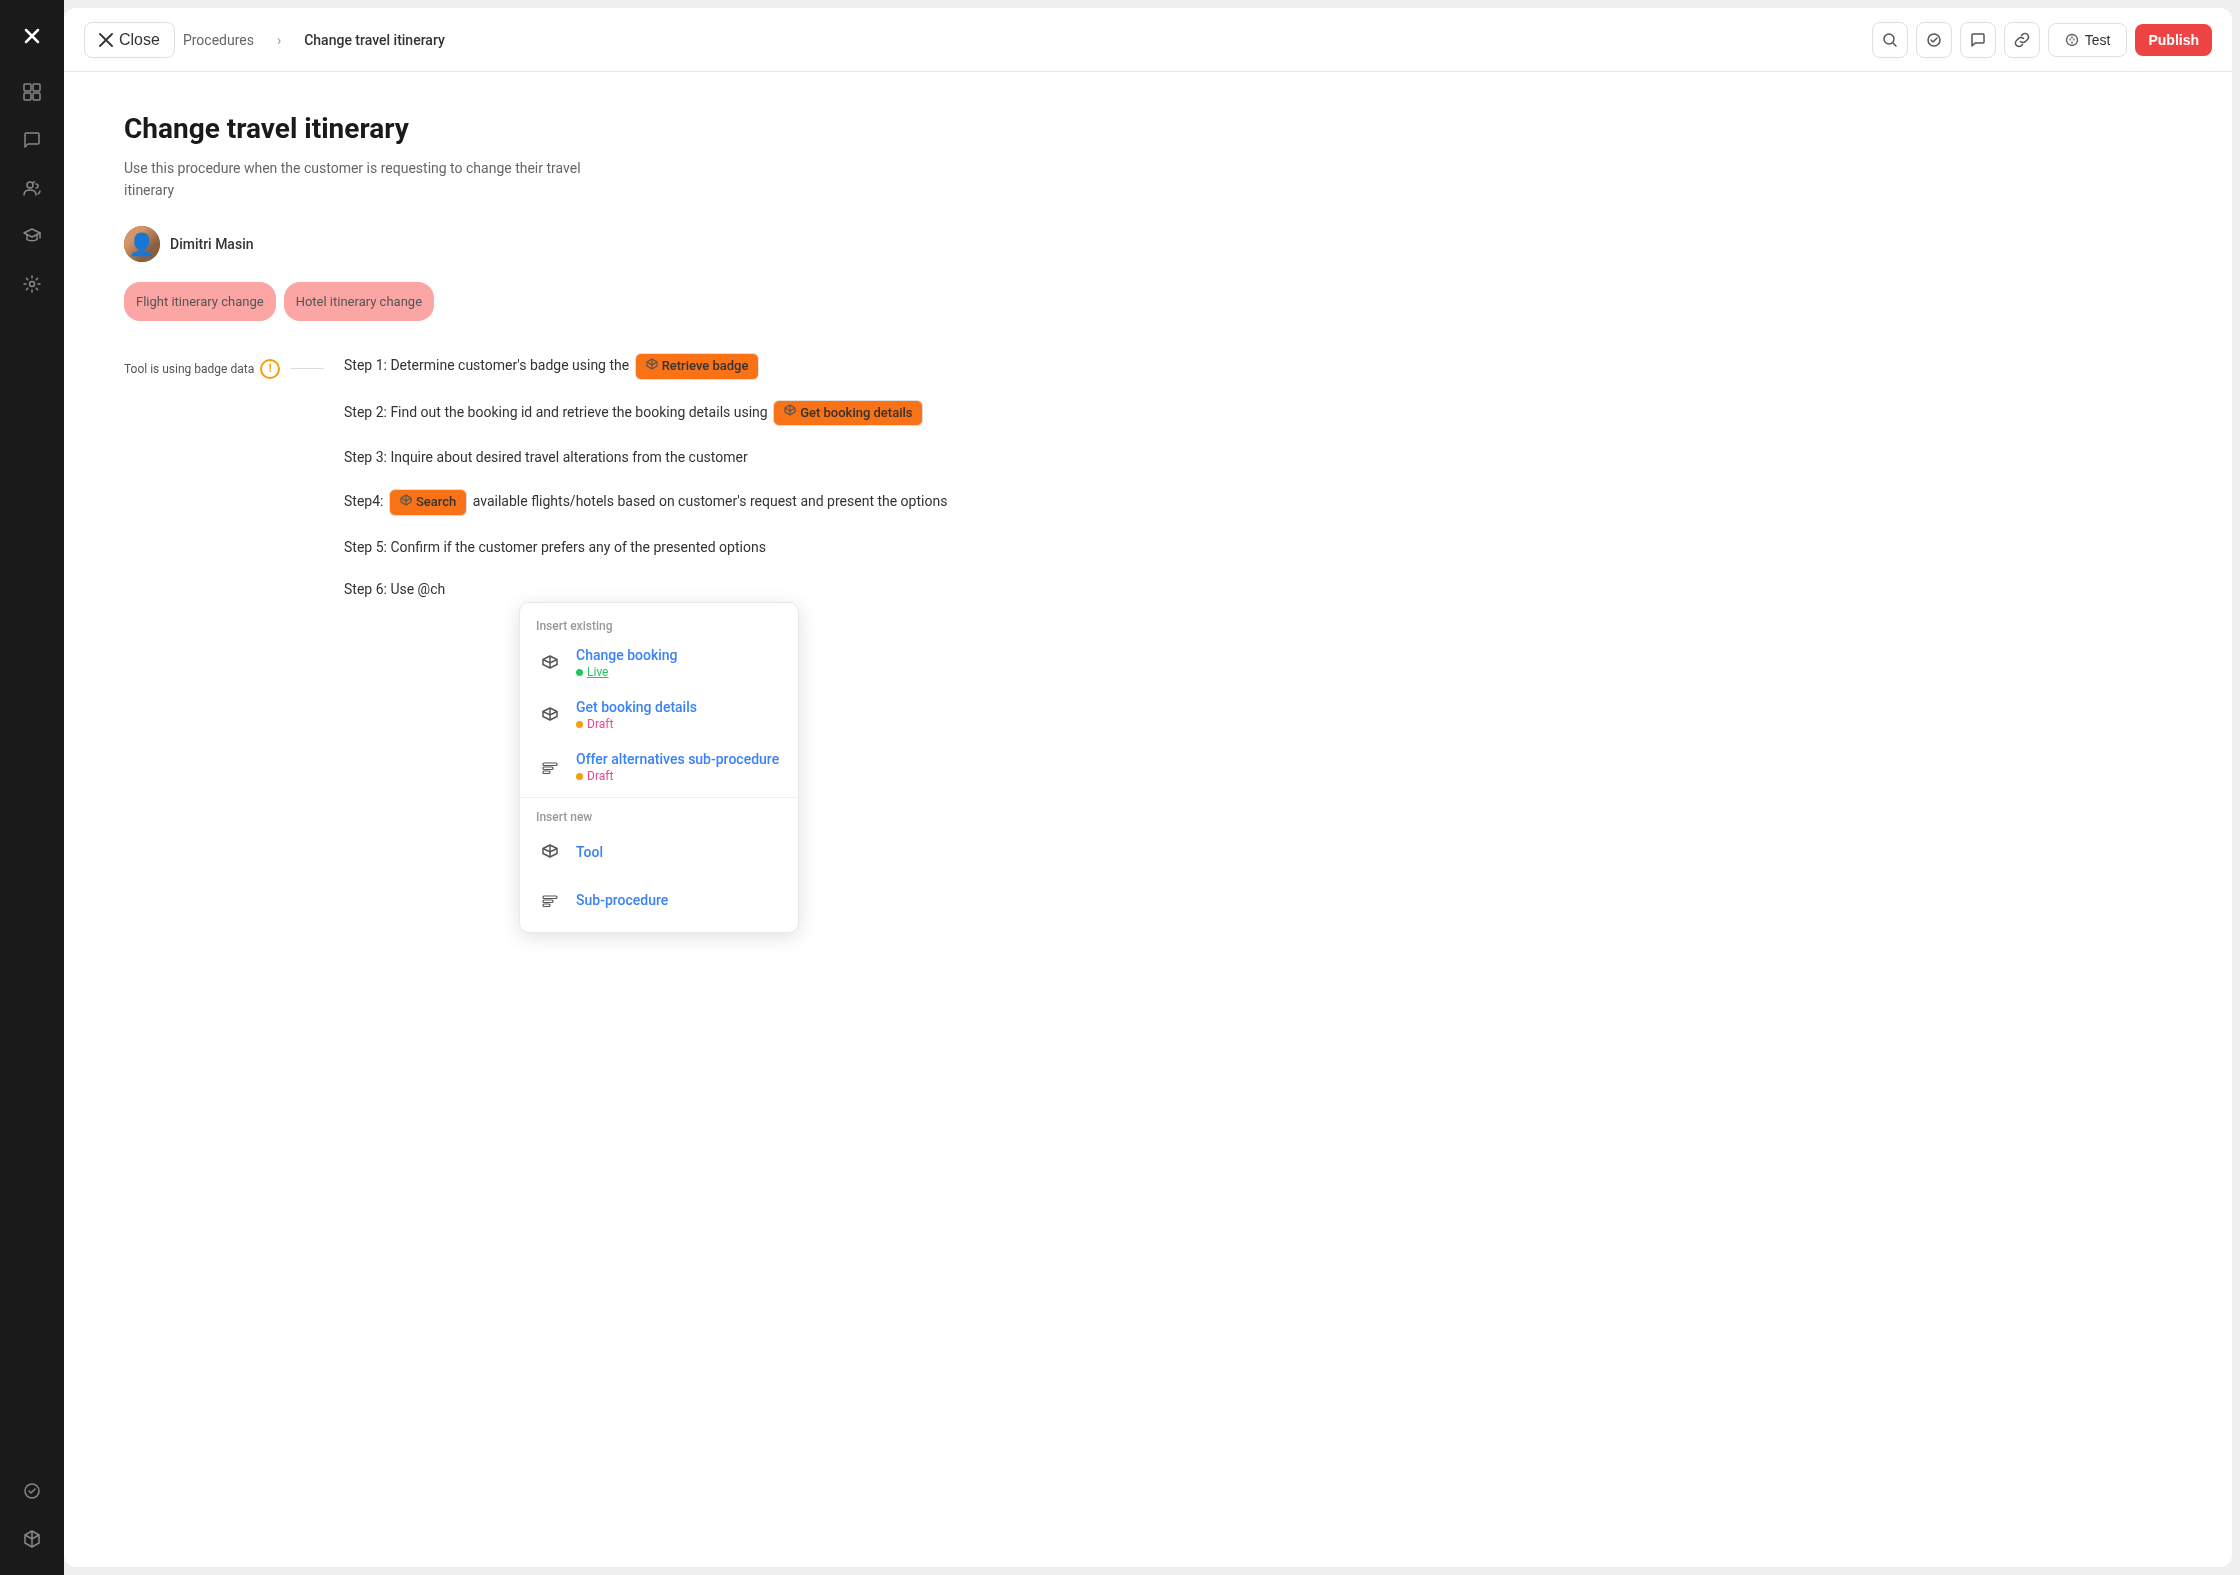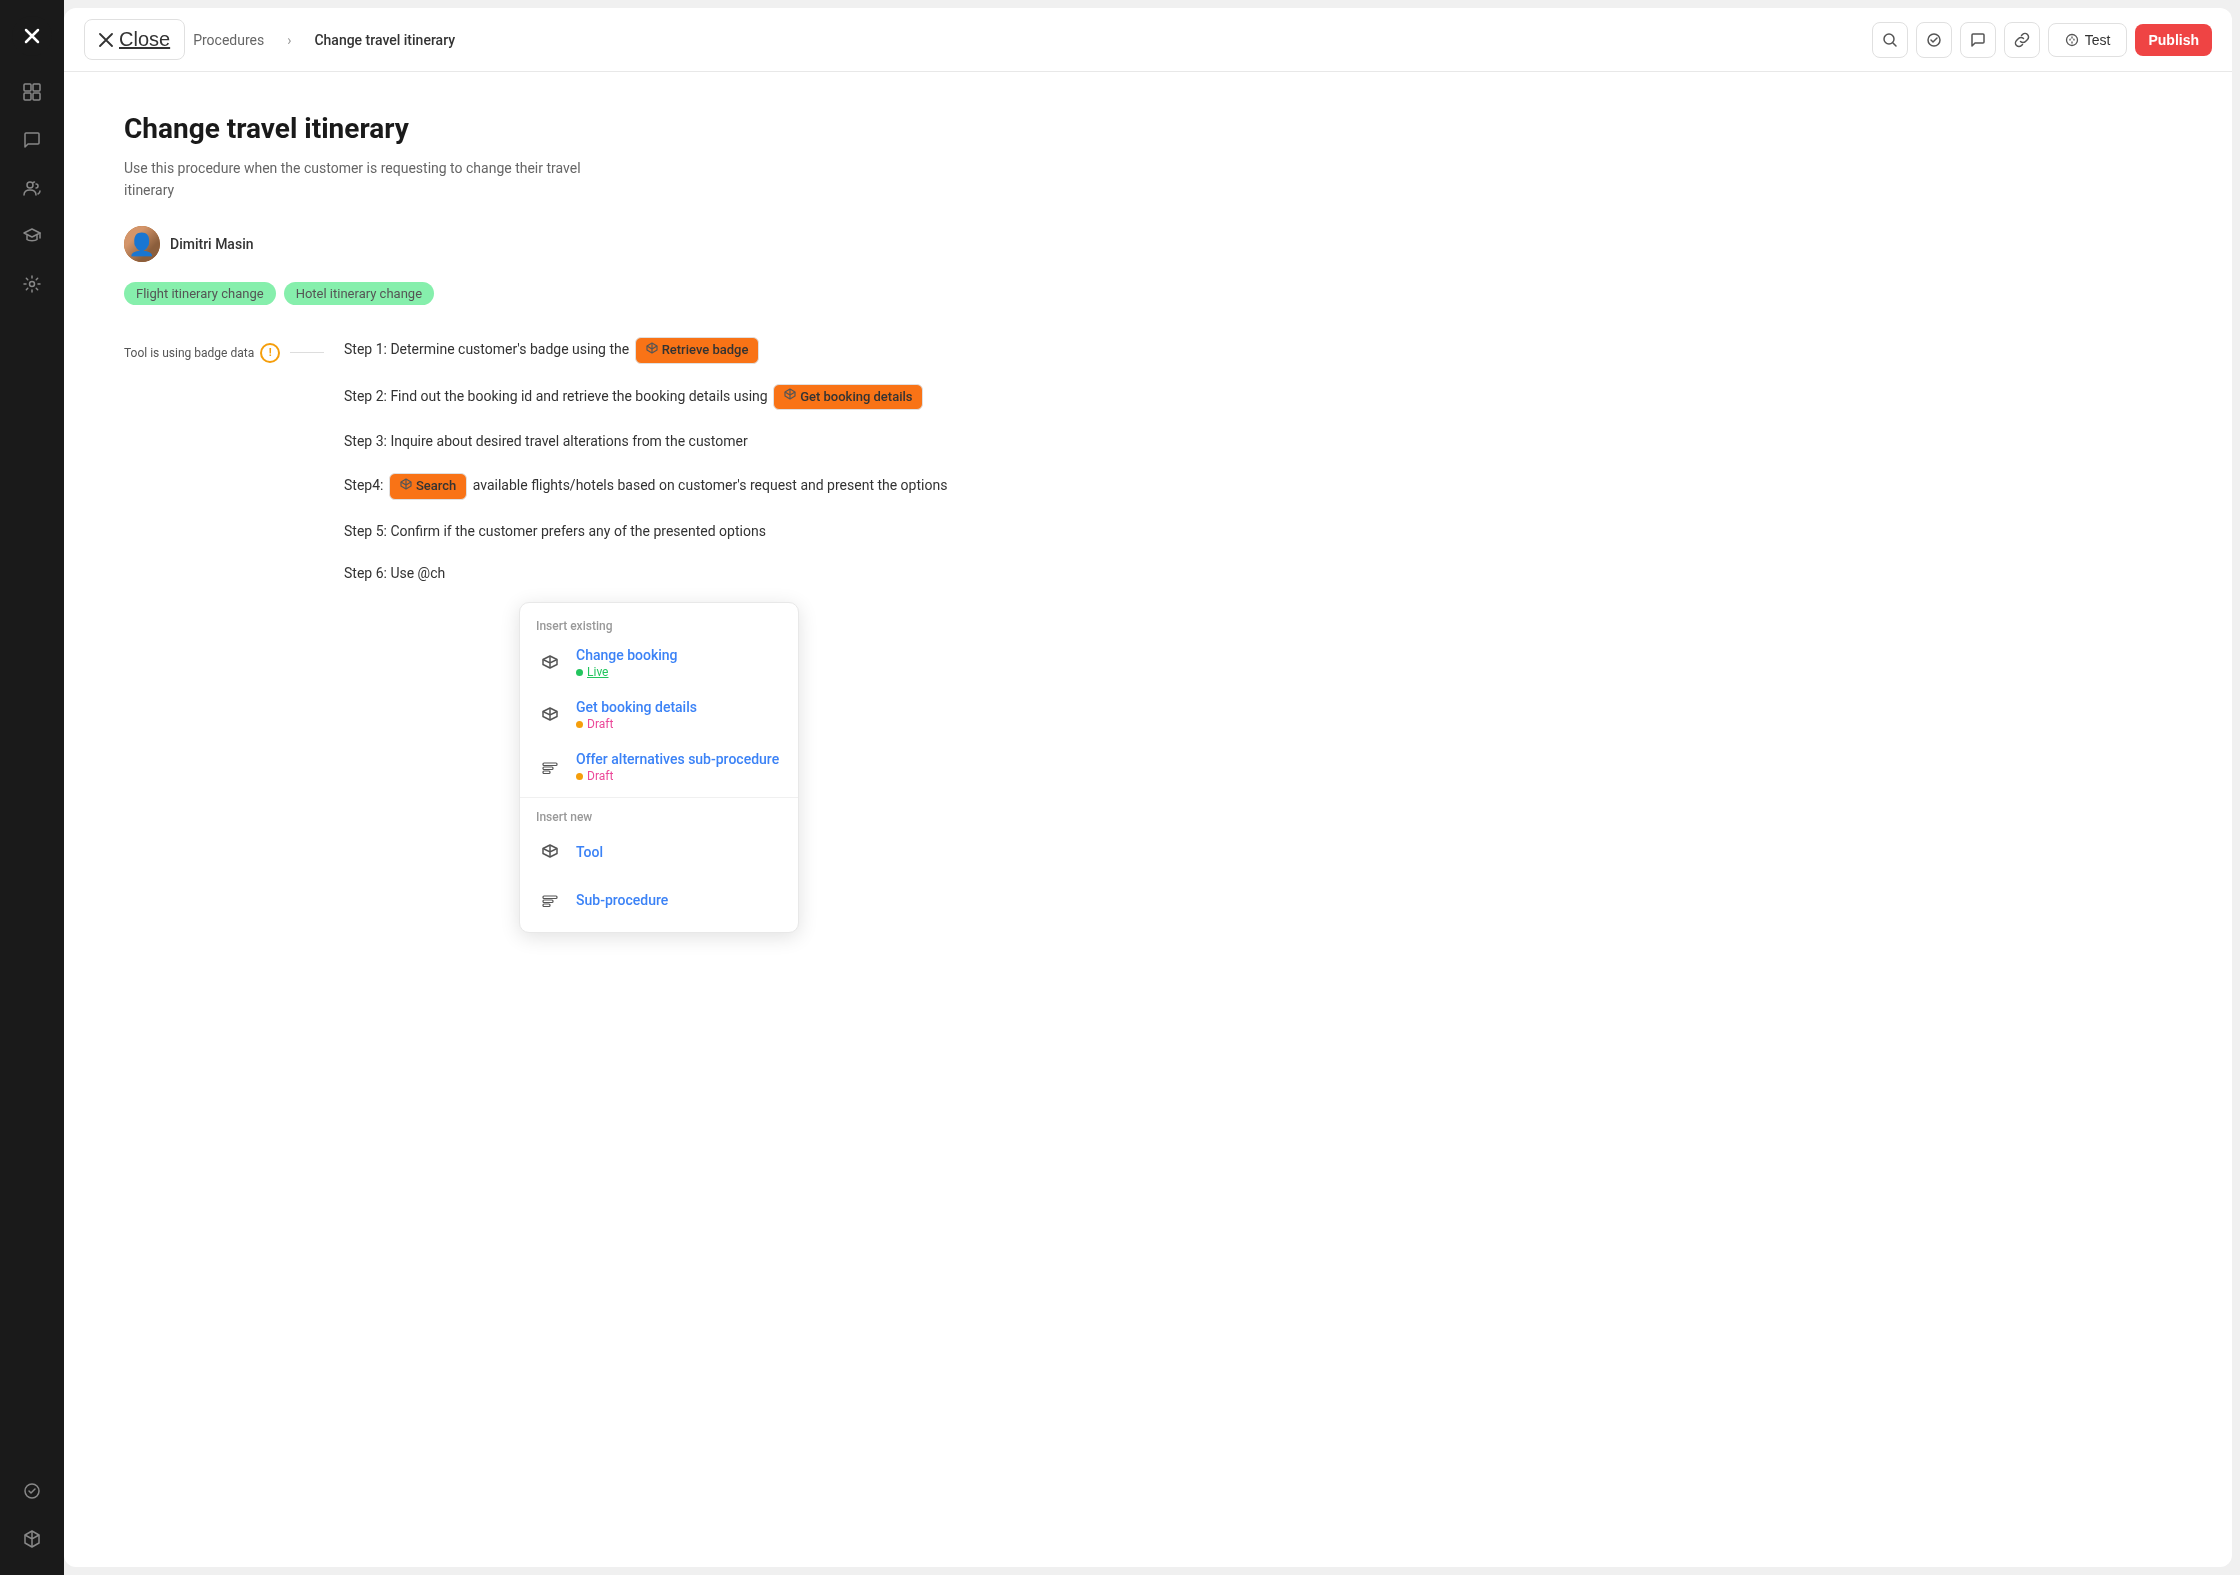--- a/index.html
+++ b/index.html
@@ -81,24 +81,23 @@
       gap: 8px;
     }
     .close-btn {
       display: flex;
       align-items: center;
       gap: 6px;
       padding: 8px 14px;
       border: 1px solid #e0e0e0;
       border-radius: 8px;
       cursor: pointer;
-      font-size: 20px;
+      font-size: 16px;
       color: #333;
       background: white;
-      text-decoration: underline;
     }
     .breadcrumb {
       display: flex;
       align-items: flex-start;
       gap: 23px;
       font-size: 14px;
       color: #666;
     }
     .breadcrumb-sep { color: #999; }
     .breadcrumb-current { color: #333; font-weight: 500; }
@@ -201,22 +200,22 @@
       font-weight: 500;
       color: #333;
     }
 
     .tags-row {
       display: flex;
       gap: 8px;
       margin-bottom: 32px;
     }
     .tag {
-      padding: 4px 12px;
-      background: #86efac;
+      padding: 12px 12px;
+      background: #fca5a5;
       border-radius: 16px;
       font-size: 13px;
       color: #555;
     }
 
     
     .steps-container {
       display: flex;
       gap: 0;
     }

